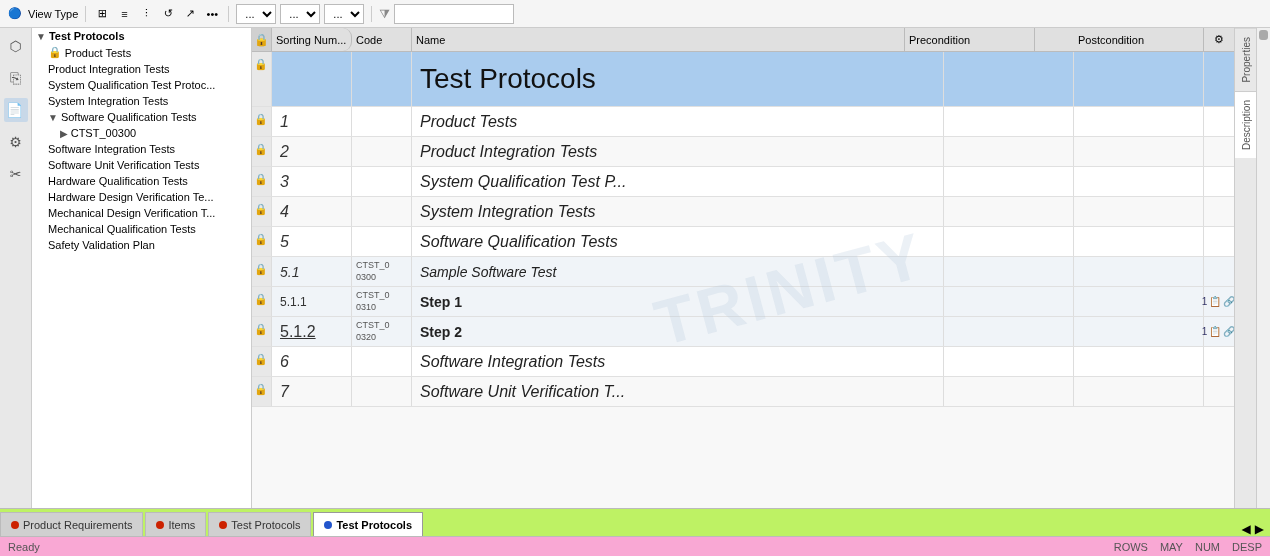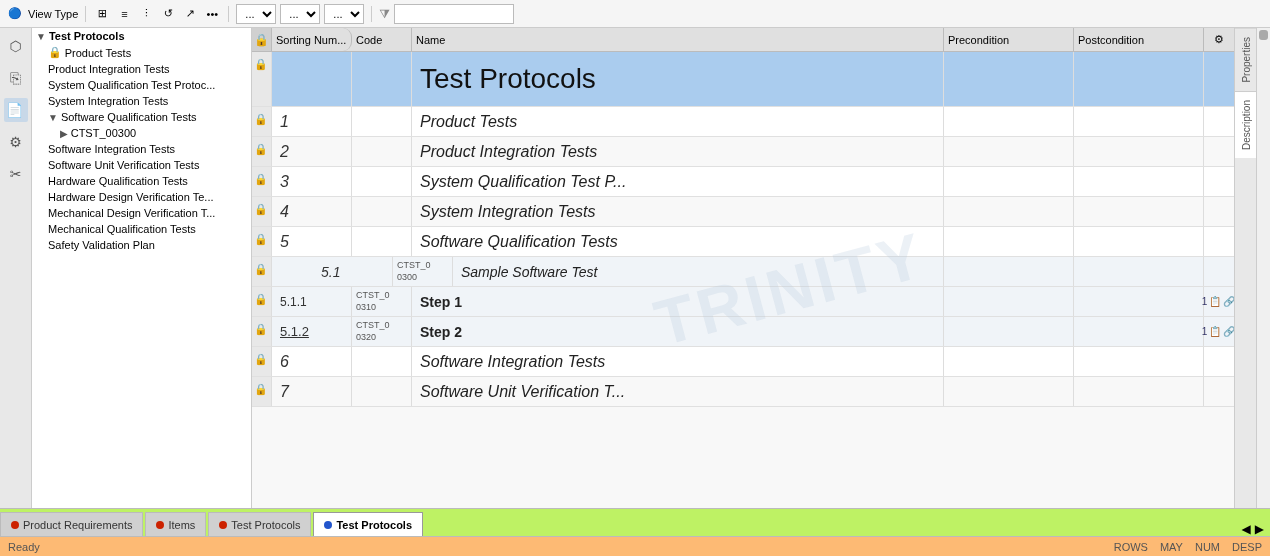--- a/index.html
+++ b/index.html
@@ -96,21 +96,21 @@
       border-bottom: 1px solid #bbb;
       flex-shrink: 0;
       height: 24px;
       align-items: center;
     }
     .col-lock { width: 20px; background: #d0d0d0; border-right: 1px solid #bbb; height: 100%; display: flex; align-items: center; justify-content: center; flex-shrink: 0; }
     .col-sort { width: 80px; border-right: 1px solid #bbb; height: 100%; display: flex; align-items: center; padding: 0 4px; flex-shrink: 0; font-size: 11px; border-radius: 9px; }
     .col-code { width: 60px; border-right: 1px solid #bbb; height: 100%; display: flex; align-items: center; padding: 0 4px; flex-shrink: 0; font-size: 11px; }
     .col-name { flex: 1; border-right: 1px solid #bbb; height: 100%; display: flex; align-items: center; padding: 0 4px; font-size: 11px; }
     .col-precondition { width: 130px; border-right: 1px solid #bbb; height: 100%; display: flex; align-items: center; padding: 0 4px; flex-shrink: 0; font-size: 11px; }
-    .col-postcondition { width: 130px; border-right: 1px solid #bbb; height: 100%; display: flex; align-items: center; padding: 0 4px; flex-shrink: 0; font-size: 11px; }
+    .col-postcondition { width: 130px; border-right: 1px solid #bbb; height: 100%; display: flex; align-items: center; padding: 0 4px; flex-shrink: 0; font-size: 11px; margin-left: 39px; }
     .col-extra { width: 30px; height: 100%; display: flex; align-items: center; justify-content: center; flex-shrink: 0; font-size: 11px; }
 
     
     .table-body {
       flex: 1;
       overflow-y: auto;
       background: #f8f8f8;
     }
 
     .table-row {
@@ -201,21 +201,21 @@
       color: #333;
       margin-right: 2px;
     }
     .tab-item.active { background: white; border-color: #999; color: #000; font-weight: bold; }
     .tab-dot-red { width: 8px; height: 8px; border-radius: 50%; background: #cc2200; flex-shrink: 0; }
     .tab-dot-blue { width: 8px; height: 8px; border-radius: 50%; background: #2255cc; flex-shrink: 0; }
 
     
     .status-bar {
       height: 20px;
-      background: #fdba74;
+      background: #f9a8d4;
       border-top: 1px solid #bbb;
       display: flex;
       align-items: center;
       padding: 4px 8px;
       font-size: 11px;
       color: #555;
       justify-content: space-between;
       flex-shrink: 0;
     }
     .status-right {
@@ -429,21 +429,21 @@
         </div>
         <div class="row-precondition"></div>
         <div class="row-postcondition"></div>
         <div class="row-extra"></div>
       </div>
 
       <div class="table-row sub-row">
         <div class="row-lock">
           <span class="lock-icon">🔒</span>
         </div>
-        <div class="row-sort" style="font-size:14px;margin-left:41px;">
+        <div class="row-sort" style="font-size:14px;">
           <span>5.1</span>
         </div>
         <div class="row-code" style="font-size:9px; line-height:1.3;">CTST_0<br>0300</div>
         <div class="row-name" style="font-size:14px;">
           <span>Sample Software Test</span>
         </div>
         <div class="row-precondition"></div>
         <div class="row-postcondition"></div>
         <div class="row-extra"></div>
       </div>
@@ -465,21 +465,21 @@
           <span>1</span>
           <span>📋</span>
           <span>🔗</span>
         </div>
       </div>
 
       <div class="table-row sub-row">
         <div class="row-lock">
           <span class="lock-icon">🔒</span>
         </div>
-        <div class="row-sort" style="font-size:13px; font-style:normal;text-decoration:underline;">
+        <div class="row-sort" style="font-size:16px; font-style:normal;text-decoration:underline;">
           <span>5.1.2</span>
         </div>
         <div class="row-code" style="font-size:9px; line-height:1.3;">CTST_0<br>0320</div>
         <div class="row-name" style="font-size:14px; font-style:normal; font-weight:bold;">
           <span>Step 2</span>
         </div>
         <div class="row-precondition"></div>
         <div class="row-postcondition"></div>
         <div class="row-extra" style="font-size:10px; color:#336; flex-direction:row; display:flex; align-items:center; gap:2px;">
           <span>1</span>

